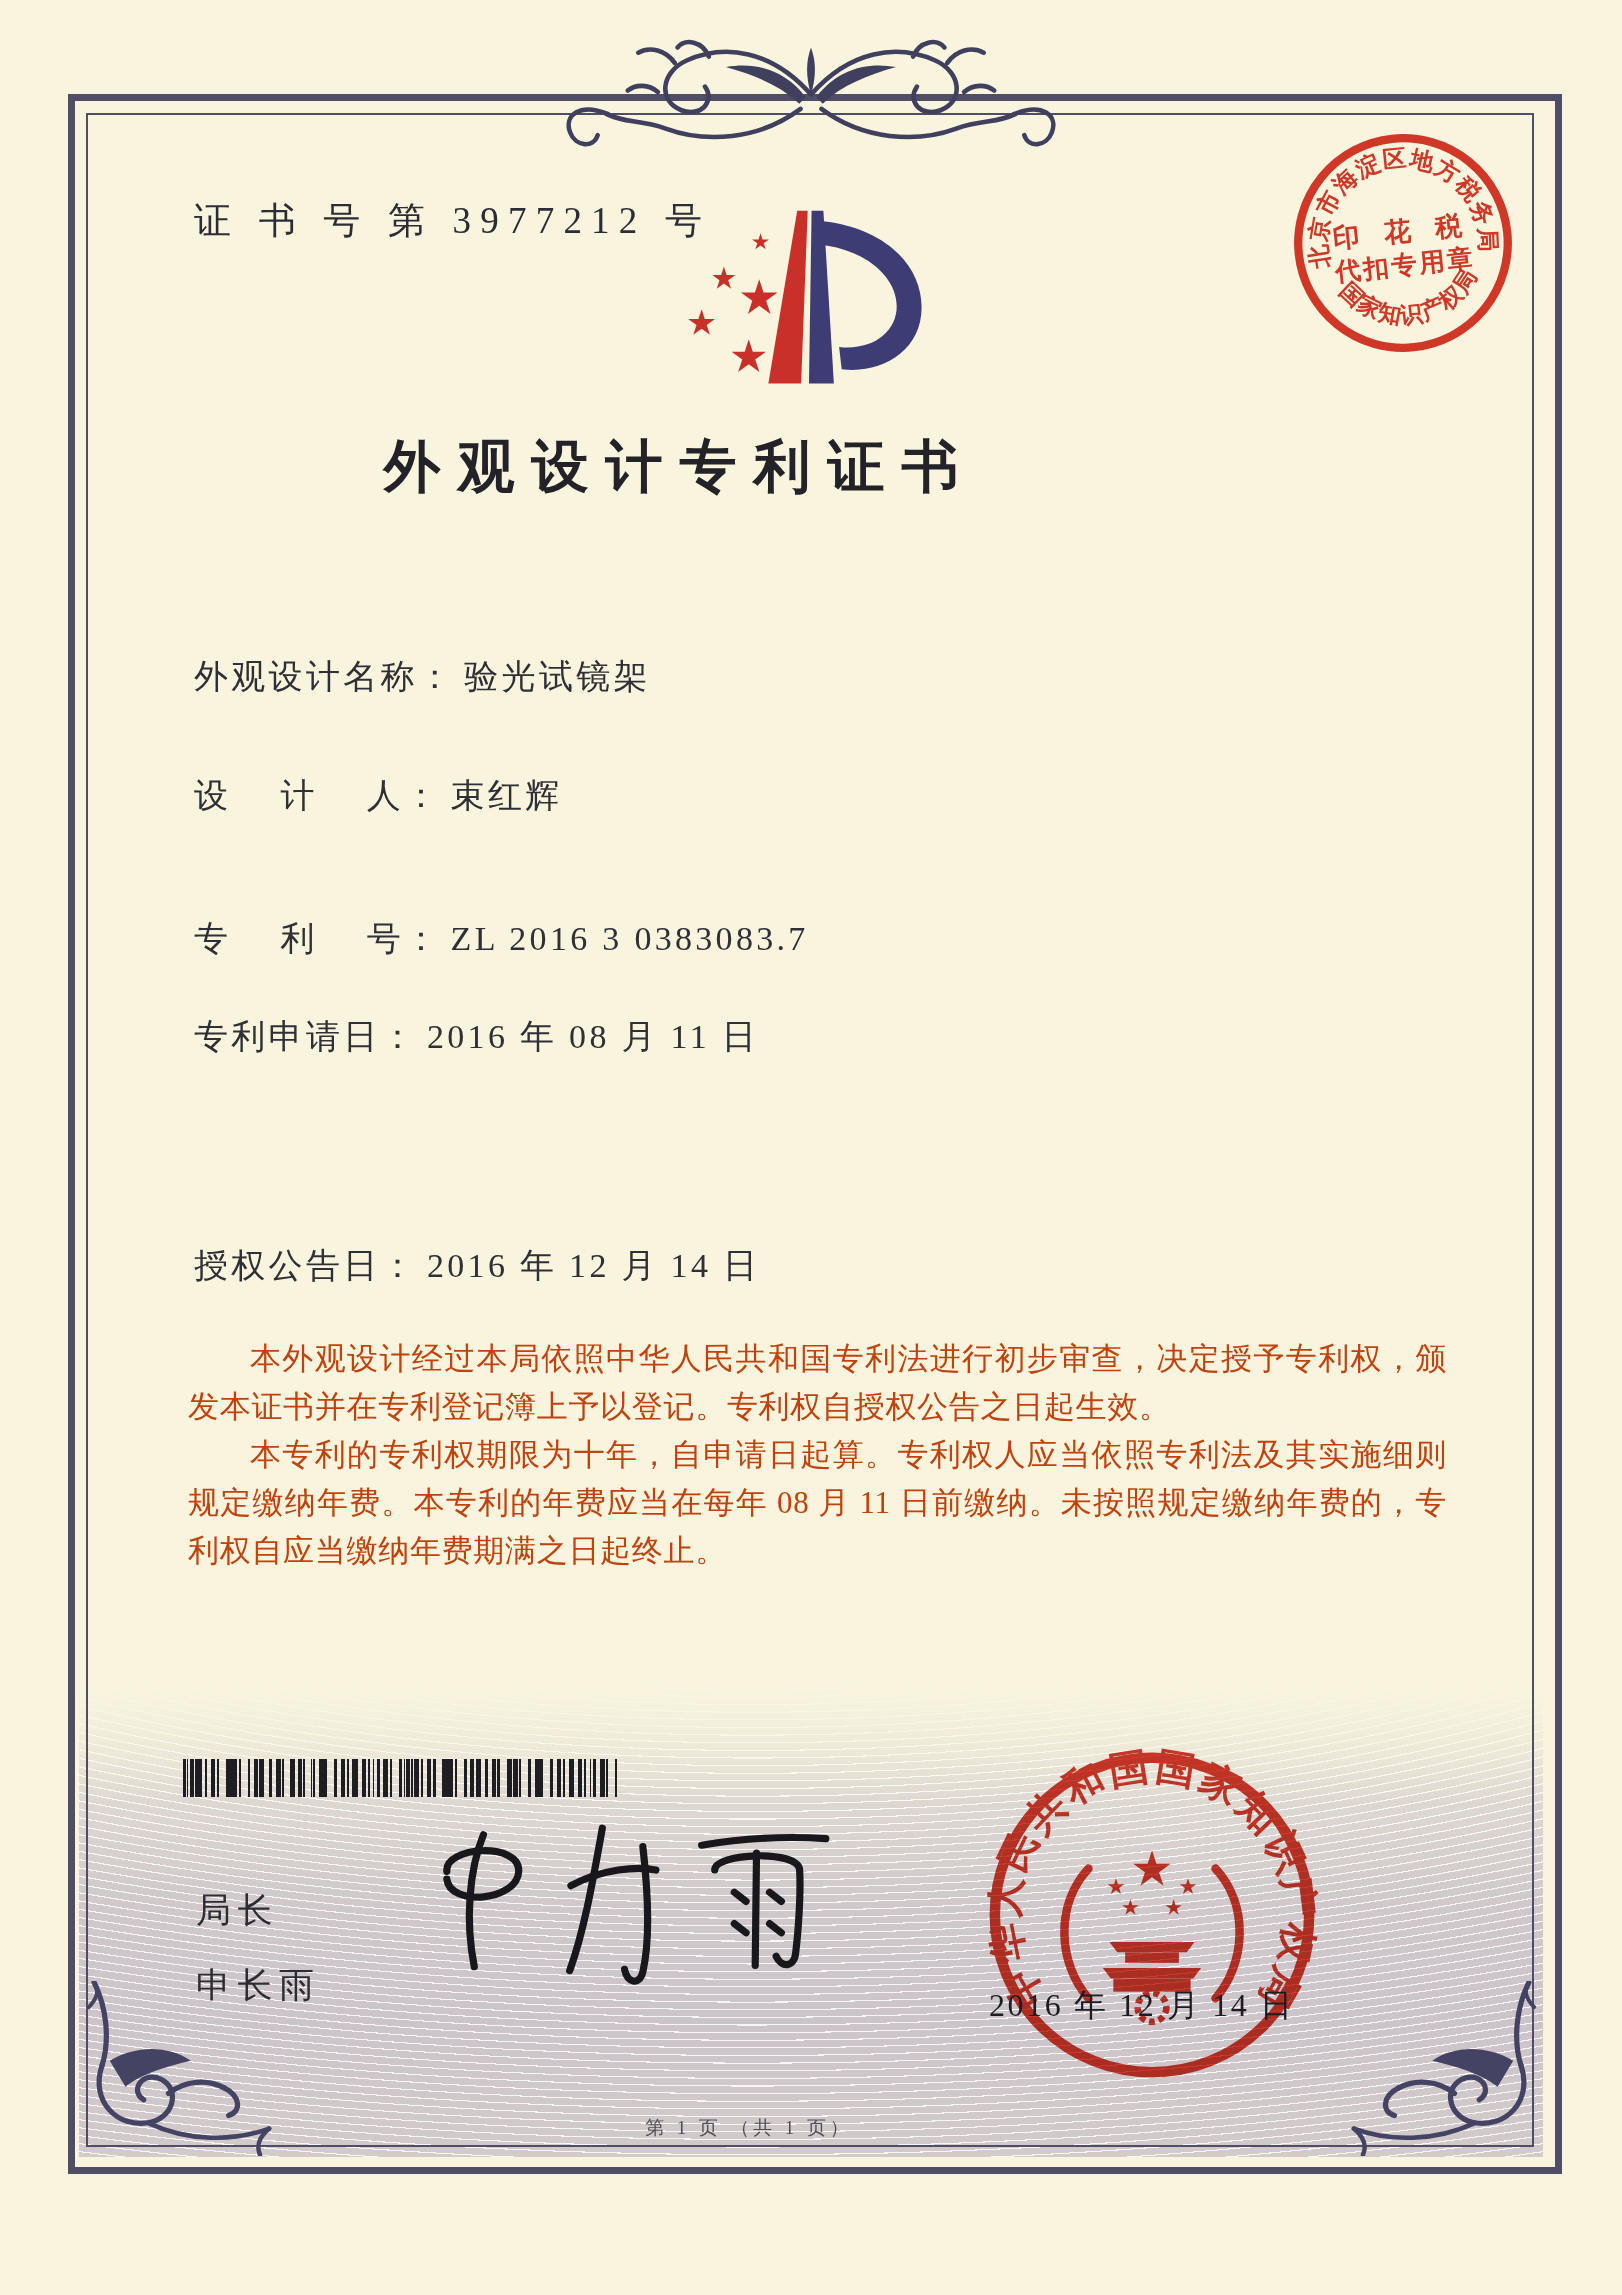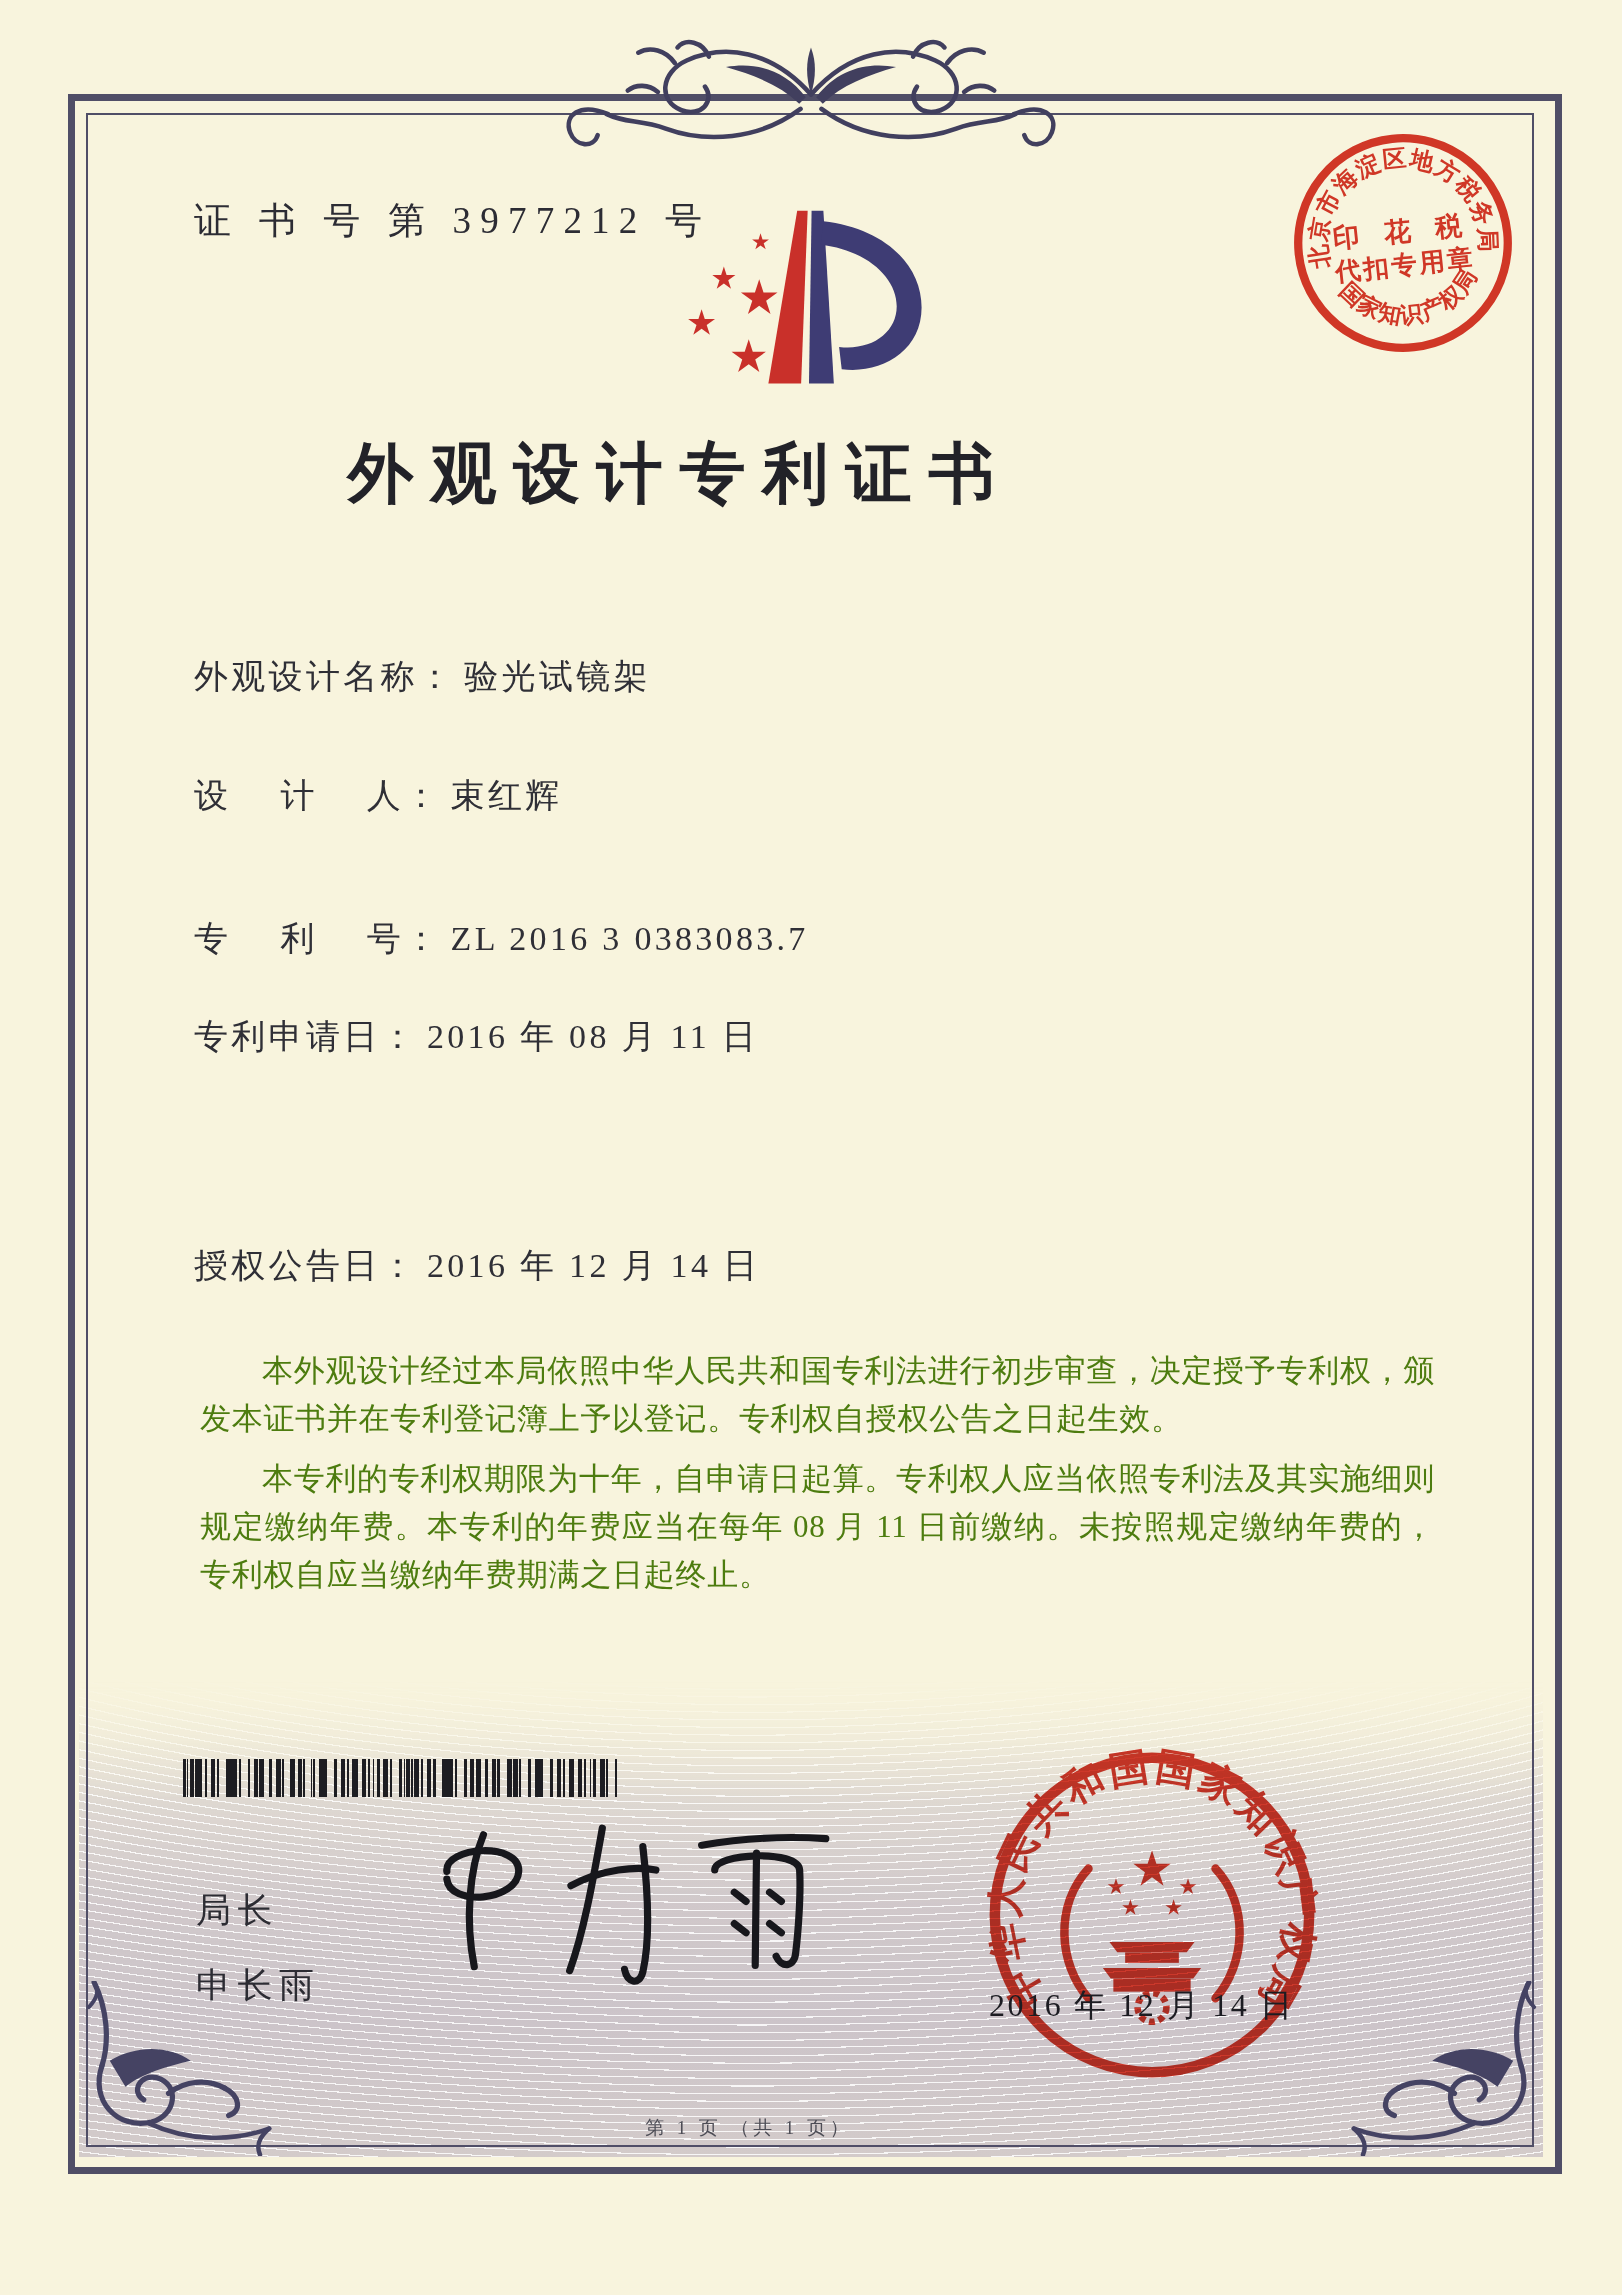--- a/index.html
+++ b/index.html
@@ -17,37 +17,37 @@
     -webkit-mask-image:linear-gradient(to bottom, transparent 0, #000 26%);
             mask-image:linear-gradient(to bottom, transparent 0, #000 26%);}
 
   
   .frame-outer{left:68px;top:94px;width:1480px;height:2066px;border:7.9px solid #504e67;z-index:2;}
   .frame-inner{left:86px;top:113px;width:1444px;height:2030px;border:2.6px solid #504e67;z-index:2;}
 
   
   .cert-no{left:194px;top:196px;font-size:37px;letter-spacing:9.2px;color:#2c2c34;z-index:4;}
   .logo{left:661px;top:208px;width:275px;height:228px;z-index:4;}
-  .title{left:0;top:429px;width:1359px;text-align:center;font-size:66px;font-weight:bold;
+  .title{left:0;top:429px;width:1359px;text-align:center;font-size:57px;font-weight:bold;
          letter-spacing:17px;color:#222228;z-index:4;}
 
   
   .tax-stamp{left:1288px;top:128px;width:230px;height:230px;z-index:5;
              transform:rotate(-6deg);mix-blend-mode:multiply;}
 
   
   .row{left:194px;width:1263px;font-size:34px;letter-spacing:3.3px;color:#2f2f36;z-index:4;}
   .row .val{margin-left:9.2px;}
   .row1{top:654px;} .row2{top:773px;} .row3{top:916px;}
   .row4{top:1014px;} .row5{top:1131px;} .row6{top:1243px;}
 
   
   .paras{left:188px;top:1335px;width:1259px;z-index:4;}
-  .paras p{margin:12px;font-size:31px;line-height:48px;text-align:justify;
-           text-indent:62px;color:#4d7c0f;letter-spacing:0.7px;}
+  .paras p{margin:0;font-size:31px;line-height:48px;text-align:justify;
+           text-indent:62px;color:#c2410c;letter-spacing:0.7px;}
 
   
   .barcode{left:183px;top:1759px;width:434px;height:38px;z-index:4;
     background:
      repeating-linear-gradient(90deg,#1d1d22 0 2.6px,transparent 2.6px 6.5px,#1d1d22 6.5px 10.5px,
         transparent 10.5px 12.4px,#1d1d22 12.4px 14.4px,transparent 14.4px 21.6px),
      repeating-linear-gradient(90deg,transparent 0 3.9px,#1d1d22 3.9px 5.2px,transparent 5.2px 13.7px,
         #1d1d22 13.7px 19px,transparent 19px 31px);}
 
   

